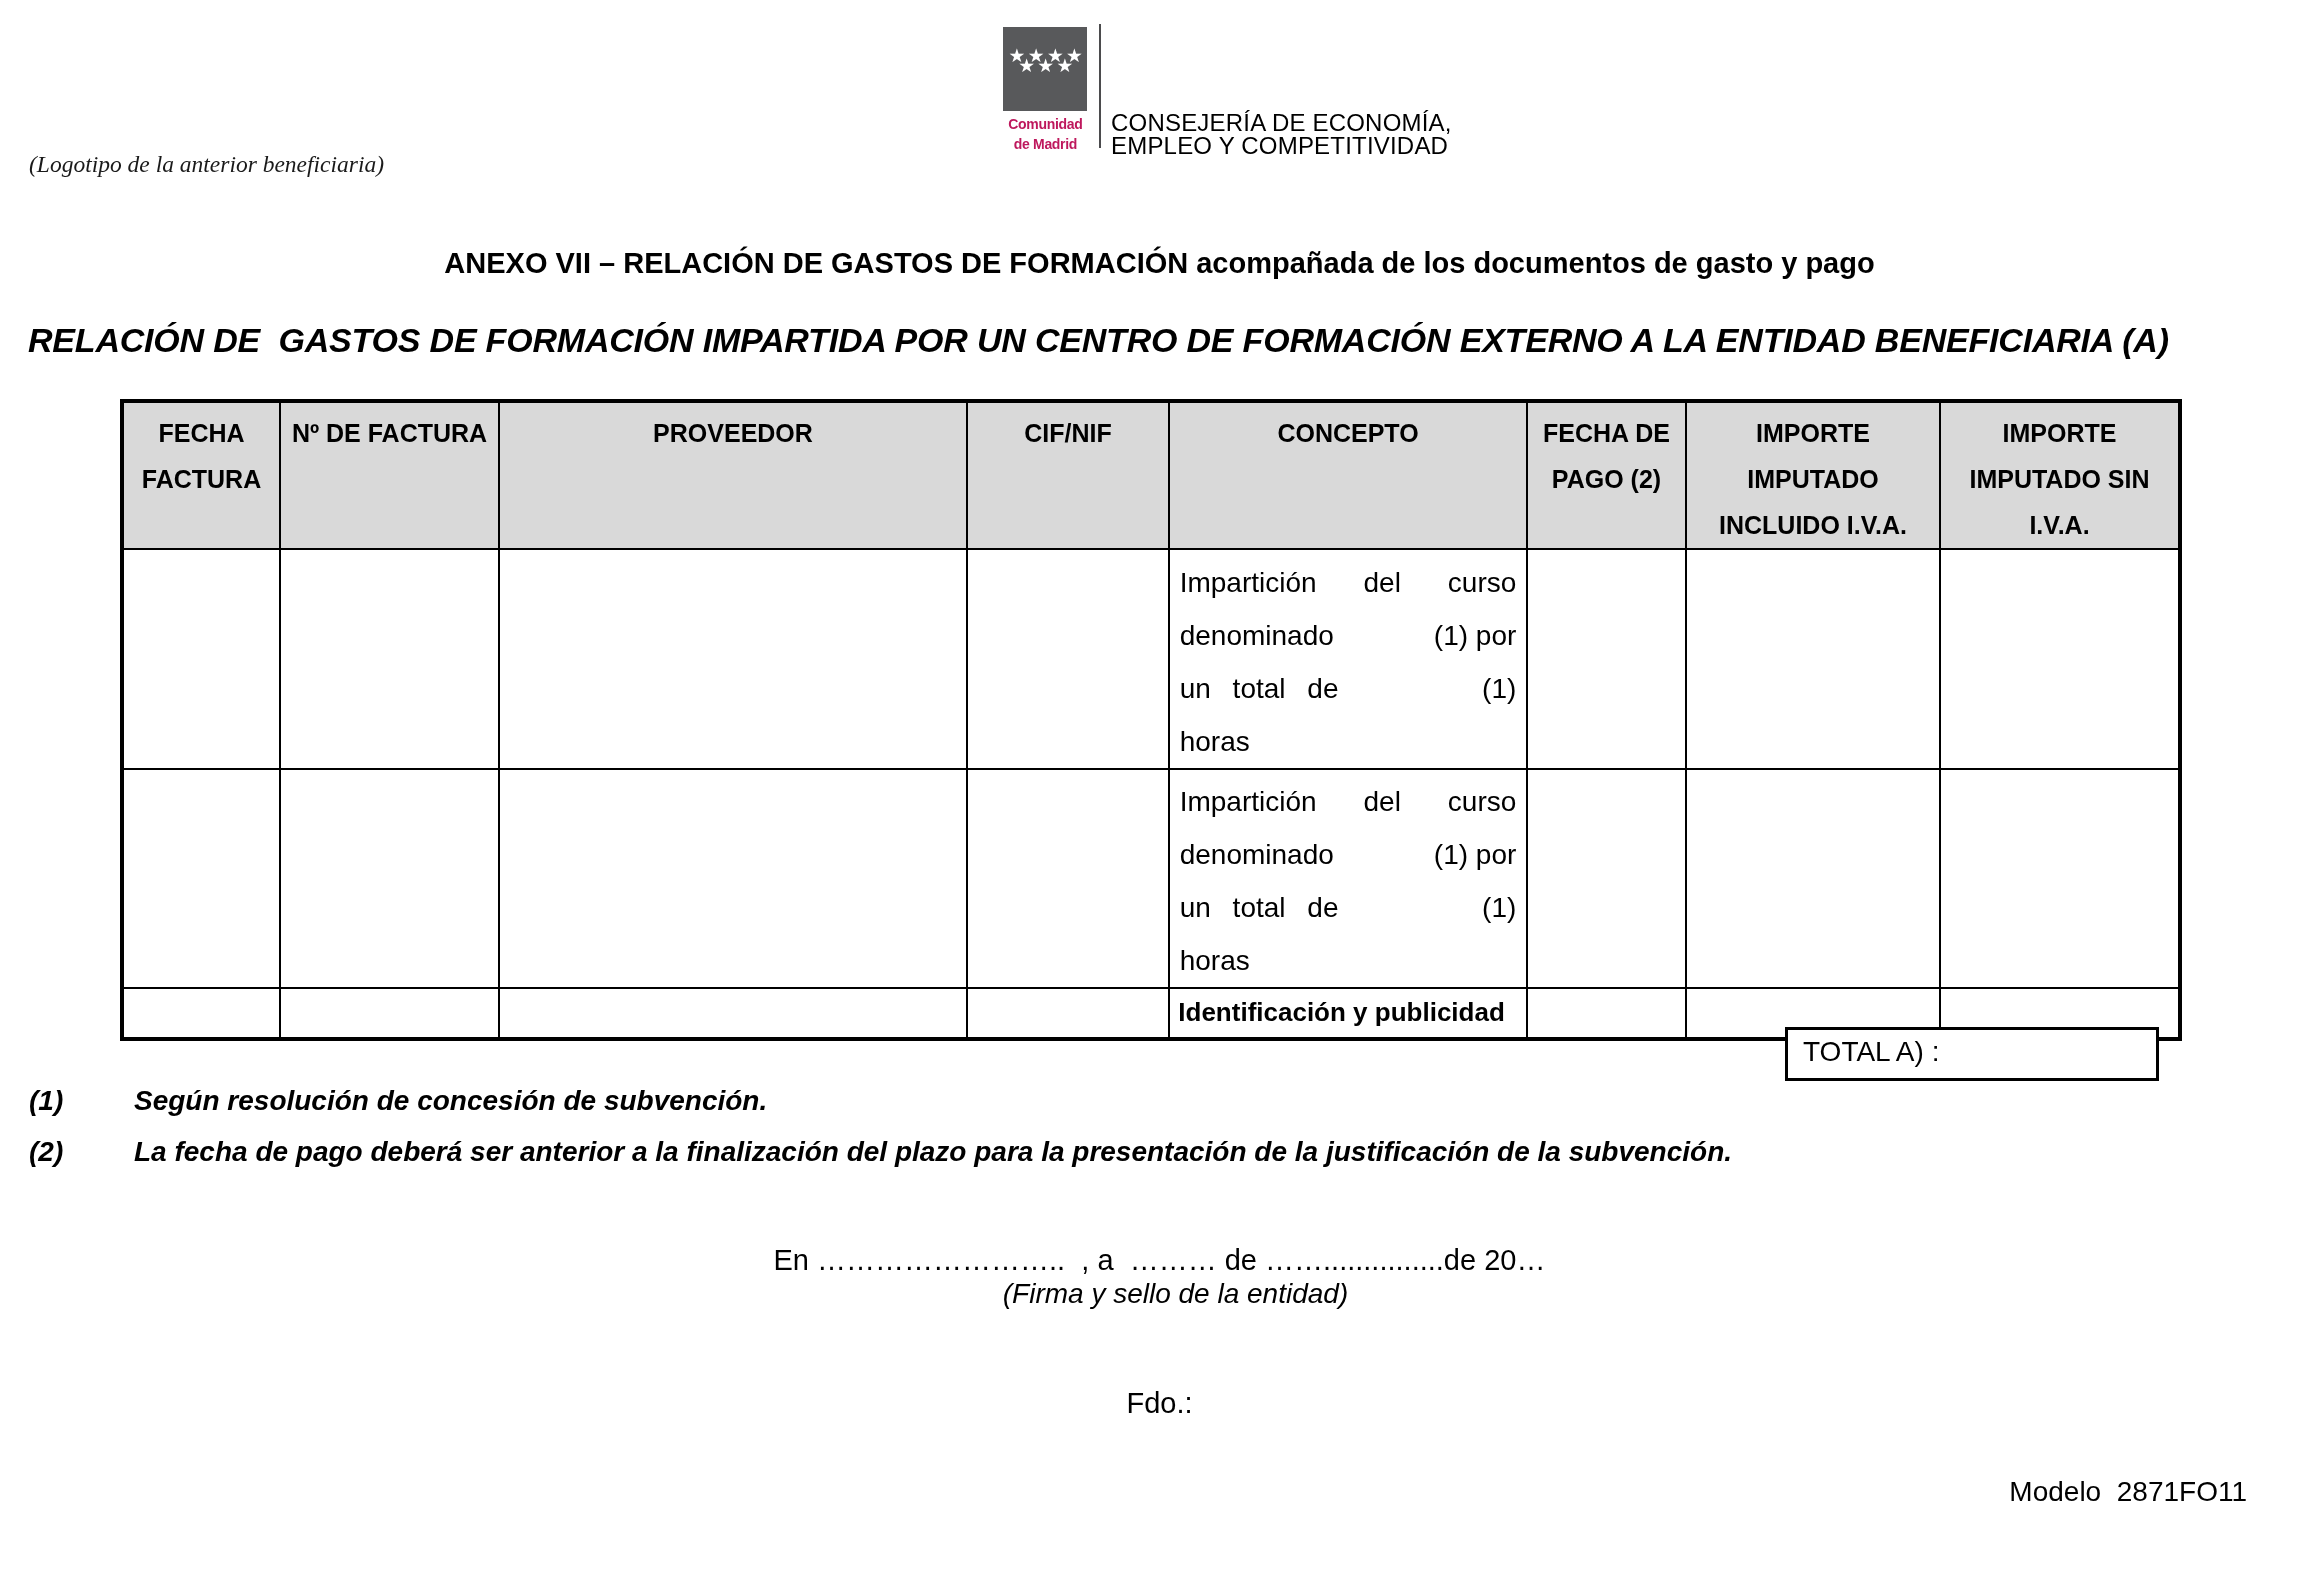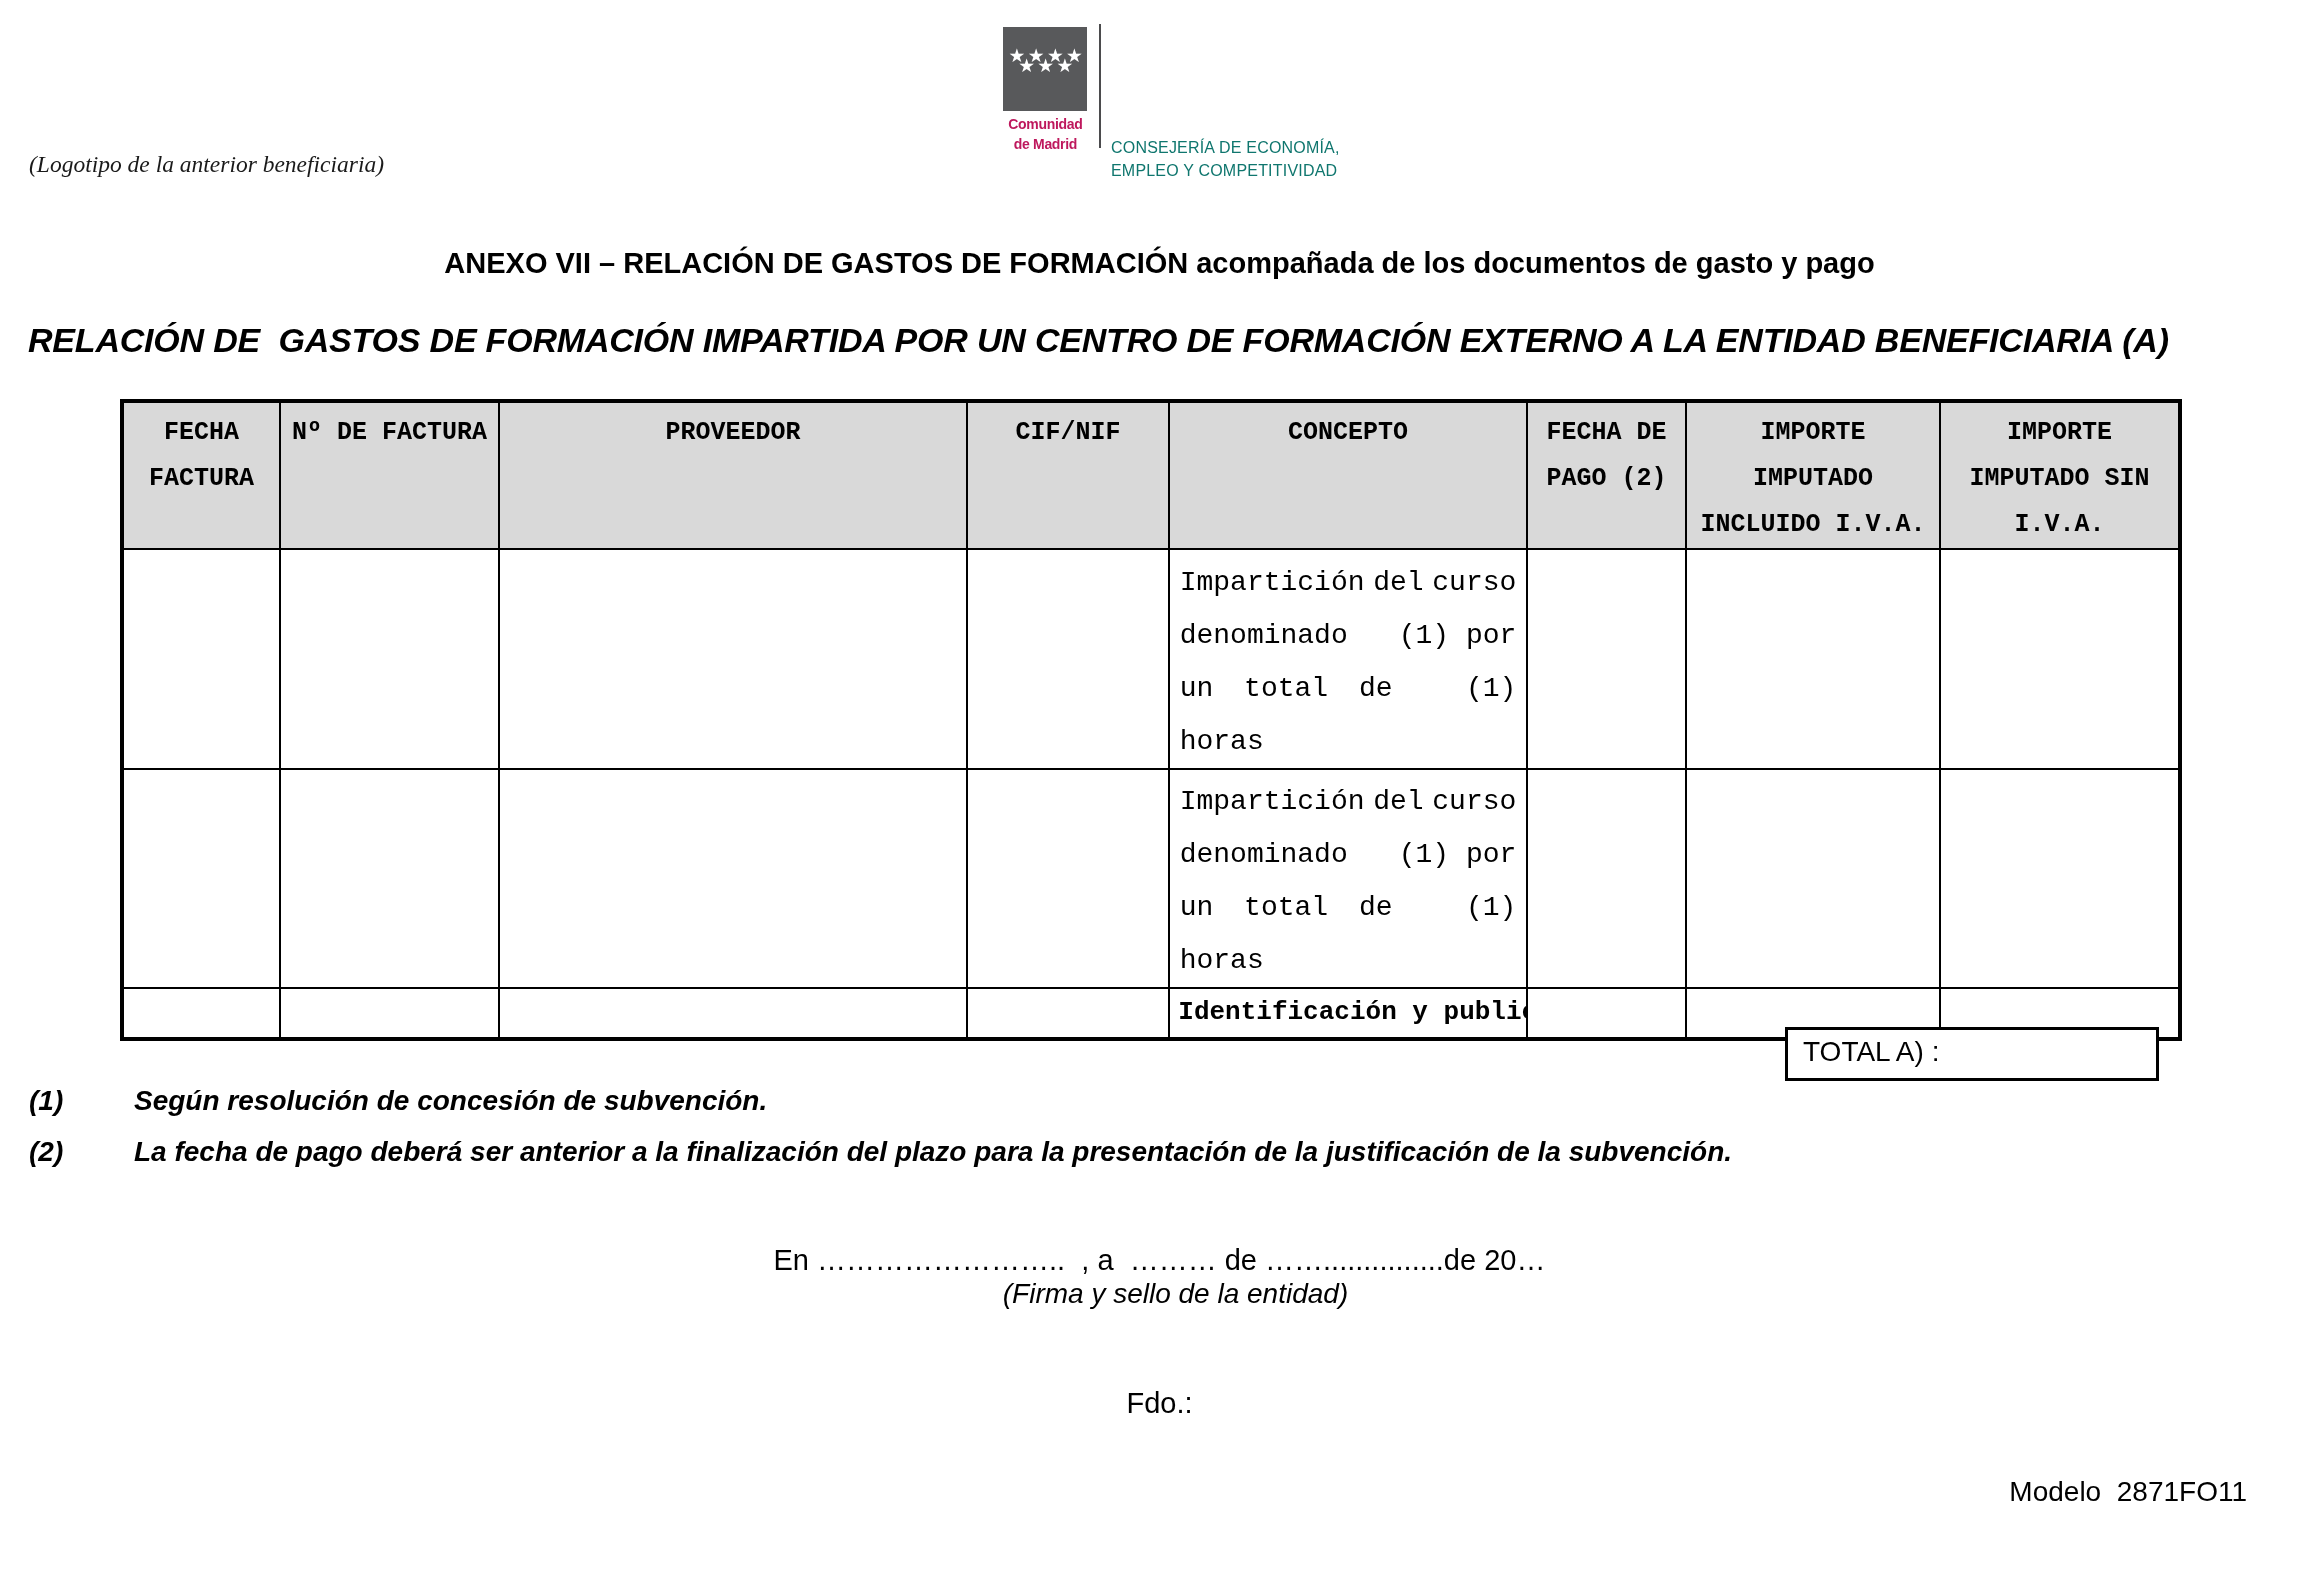--- a/index.html
+++ b/index.html
@@ -33,22 +33,22 @@
   }
   .stars-row.bottom{margin-top:-4.1px;}
   .org-name{
     position:absolute;left:-4.1px;top:93px;width:93px;
     text-align:center;font-weight:bold;font-size:14px;line-height:20px;
     color:#be185d;letter-spacing:-0.3px;white-space:nowrap;
   }
   .logo-divider{position:absolute;left:96px;top:2.8px;width:2.1px;height:124px;background:#4b4b4d;}
   .dept{
     position:absolute;left:108px;top:90px;
-    font-size:16px;line-height:23px;color:#0f766e;
-    letter-spacing:0.2px;white-space:nowrap;margin-top:25px;
+    font-size:24px;line-height:23px;color:#000000;
+    letter-spacing:0.2px;white-space:nowrap;
   }
 
   
   .title{
     position:absolute;left:0;top:247px;width:100%;
     text-align:center;font-weight:bold;font-size:29px;
     white-space:pre;
   }
   .subtitle{
     position:absolute;left:28px;top:321px;
@@ -58,21 +58,21 @@
   }
 
   
   .table-wrap{position:absolute;left:120px;top:399px;}
   table.gastos{
     border-collapse:collapse;table-layout:fixed;
     width:2059px;border:4.1px solid #000;
   }
   table.gastos th,table.gastos td{
     border:2.8px solid #000;vertical-align:top;
-    padding:0;overflow:hidden;font-family:Liberation Mono, monospace;
+    padding:0;overflow:hidden;
   }
   table.gastos thead th{
     background:#d9d9d9;
     font-weight:bold;font-size:25px;line-height:46px;
     text-align:center;height:138px;padding-top:7px;
   }
   tr.row-course{height:213px;}
   tr.row-course td{font-size:28px;line-height:53px;padding:5.5px 9.7px 0 9.7px;}
   tr.row-pub{height:51px;}
   tr.row-pub td{font-weight:bold;font-size:26px;line-height:39px;padding:4.1px 8.3px 0 8.3px;white-space:nowrap;}

